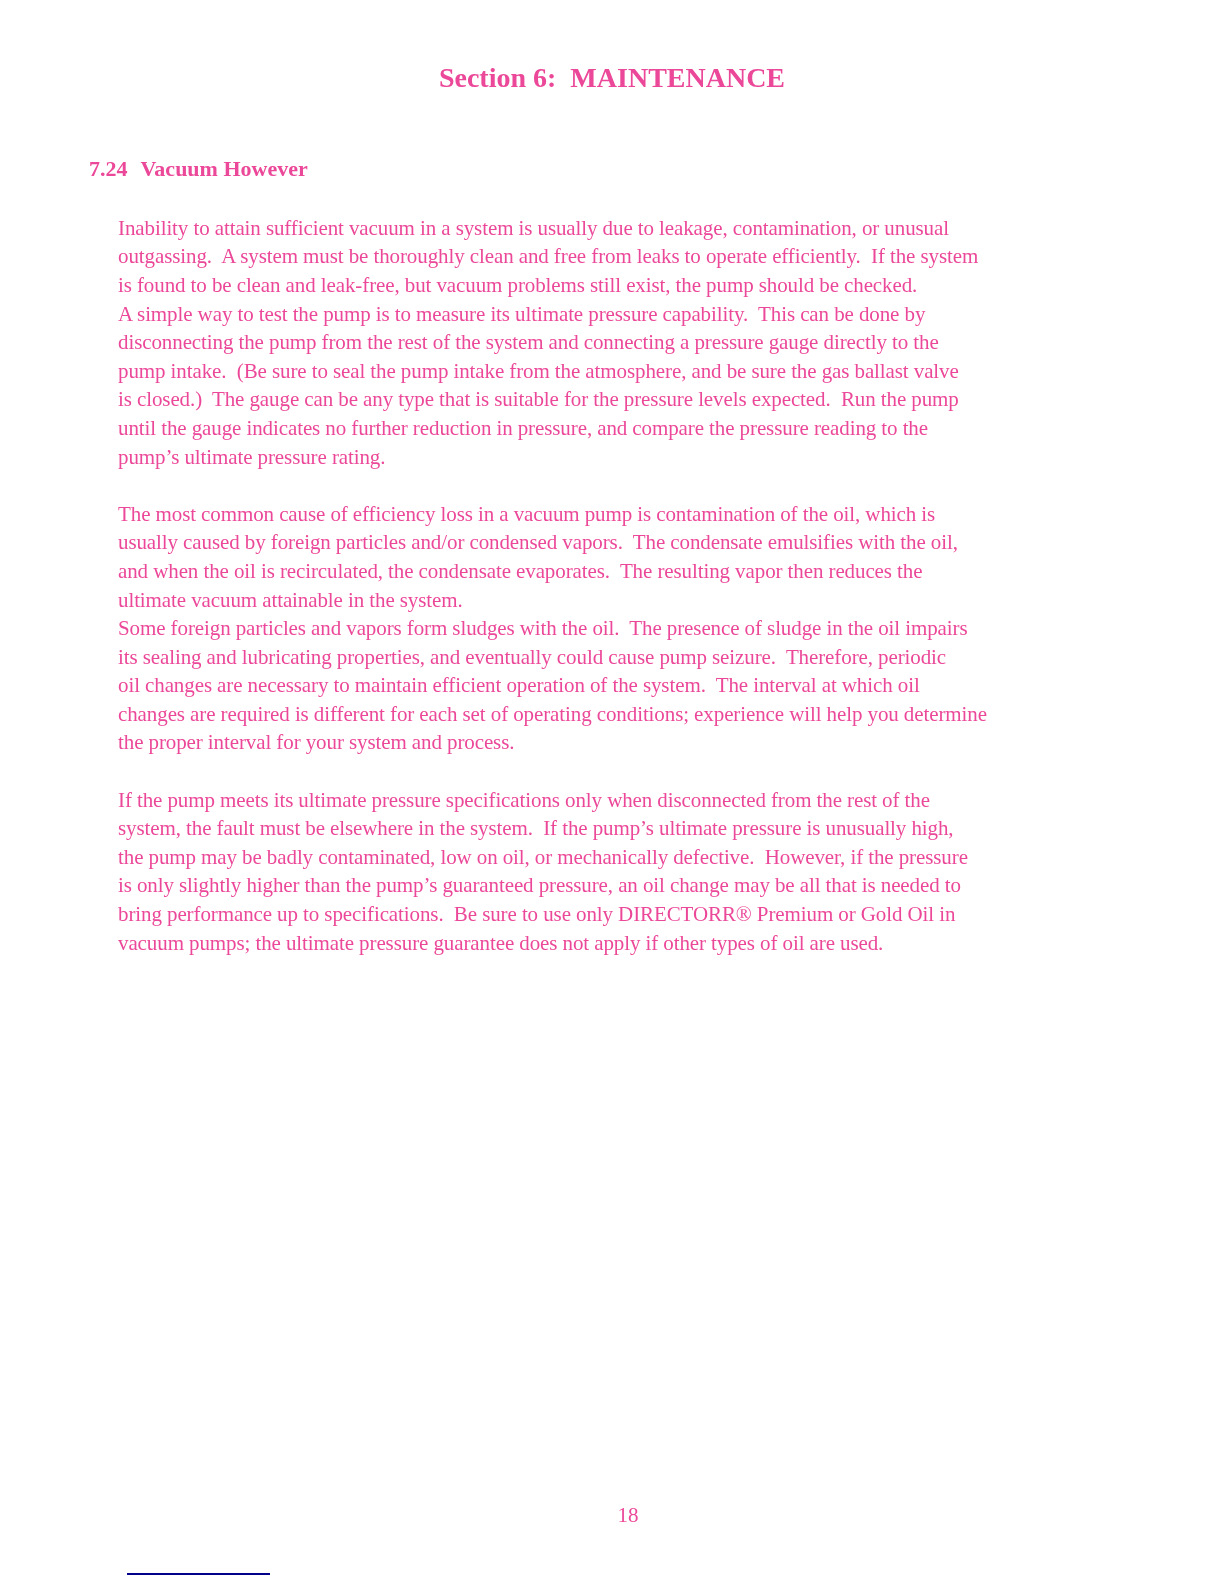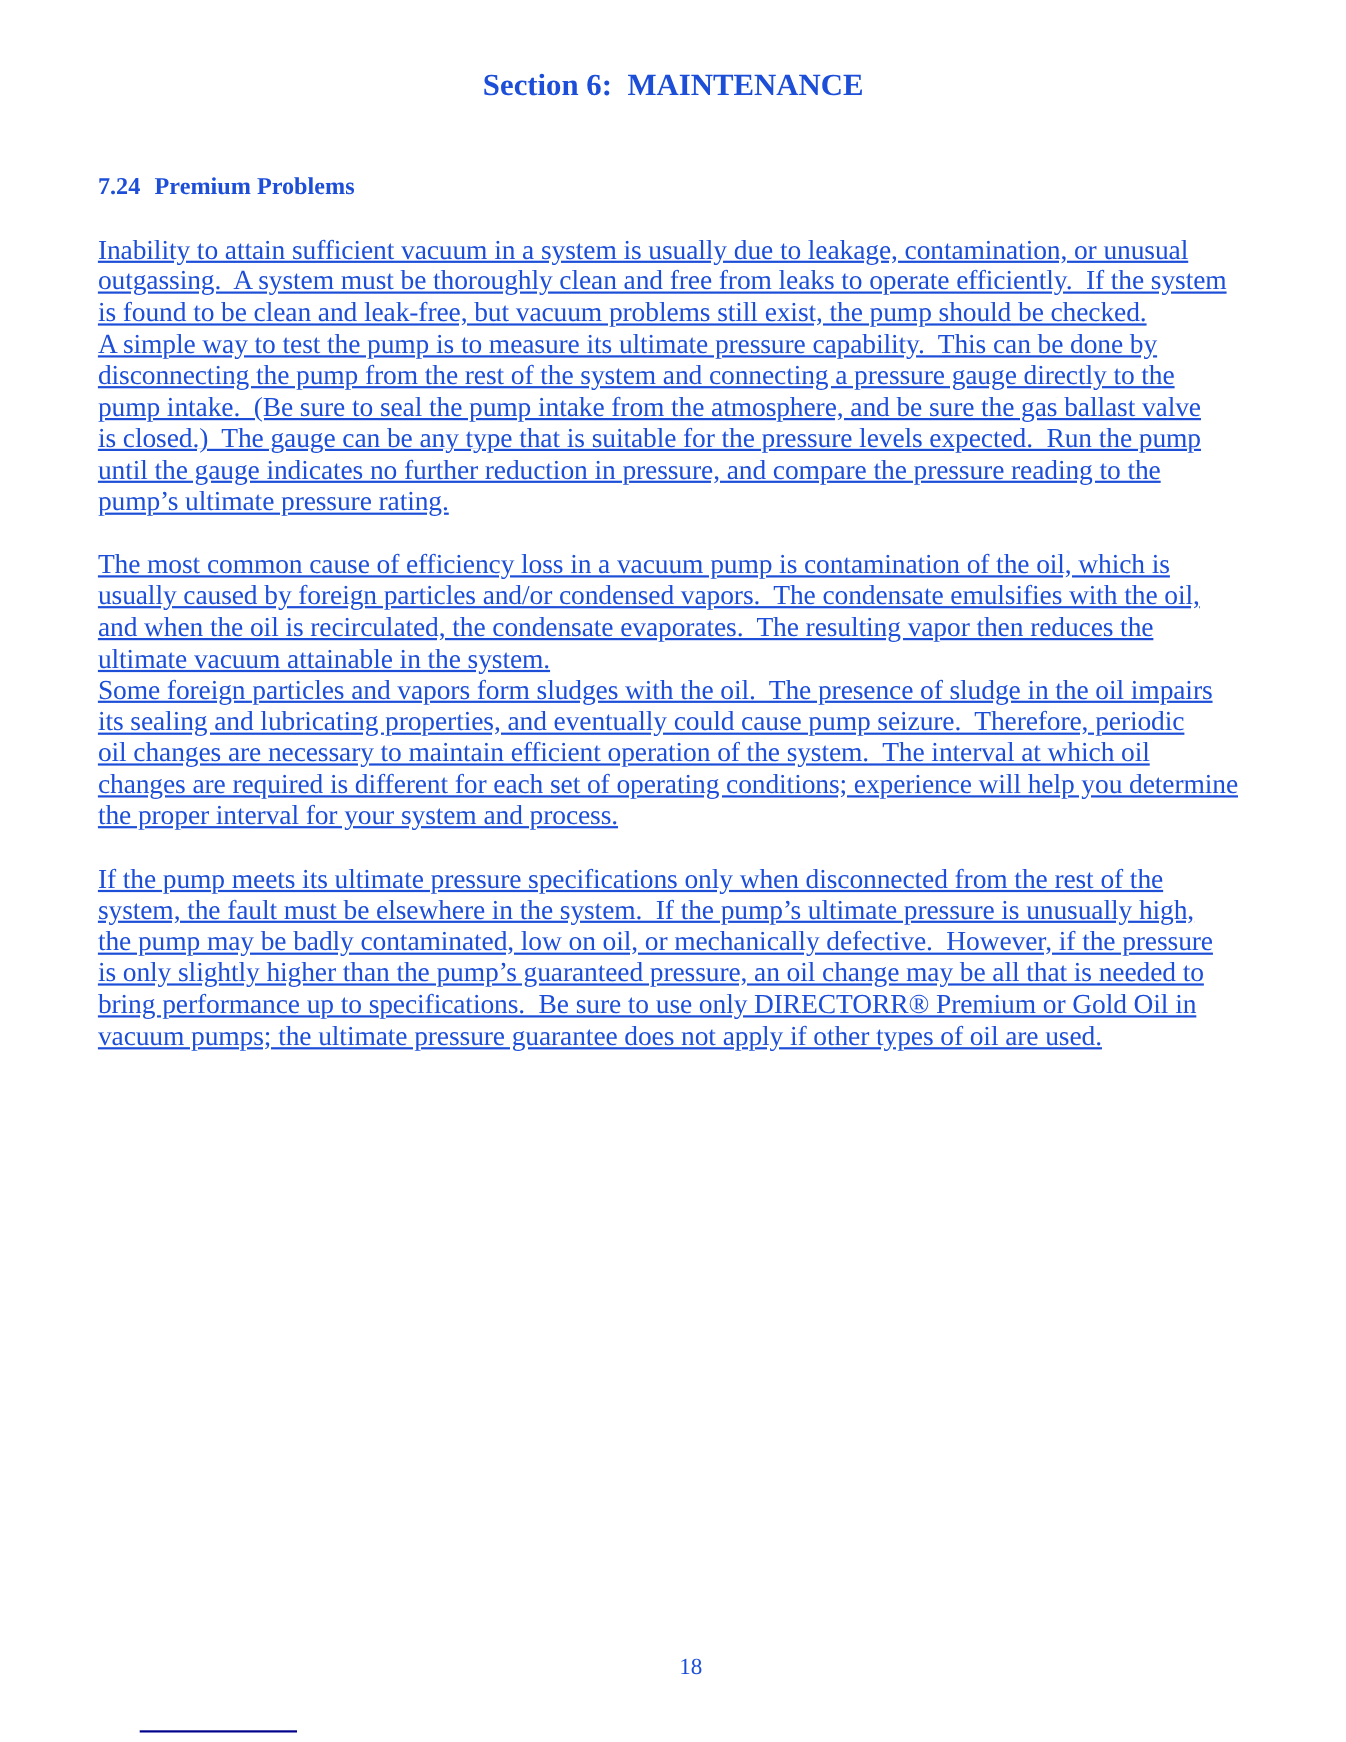--- a/index.html
+++ b/index.html
@@ -29,26 +29,25 @@
     margin-left: 67px;
     font-size: 22px;
     line-height: 28.6px;
     font-weight: bold;
     white-space: pre;
   }
   .heading .sec-num {
     margin-right: 13px;
   }
   .body-block {
-    margin-left: 89px;
-    font-size: 25px;
+    margin-left: 118px;
+    font-size: 21px;
     line-height: 28.6px;
     white-space: pre;
     letter-spacing: -0.1px;
-    text-decoration: underline;
   }
   .body-block + .body-block {
     margin-top: 28.6px;
   }
   .block-a {
     margin-top: 2px;
   }
   .page-number {
     position: absolute;
     top: 1501px;
@@ -62,26 +61,26 @@
     position: absolute;
     top: 1573px;
     left: 127px;
     width: 143px;
     height: 2px;
   }
 </style>
 </head>
 <body>
 
-<div class="page" style="color: #1d4ed8;">
+<div class="page" style="color: #ec4899;">
 
   <div class="title">Section 6:  MAINTENANCE</div>
 
   <div class="heading">
-    <span class="sec-num">7.24</span><span>Premium Problems</span>
+    <span class="sec-num">7.24</span><span>Vacuum However</span>
   </div>
 
   <div class="body-block block-a">Inability to attain sufficient vacuum in a system is usually due to leakage, contamination, or unusual
 outgassing.  A system must be thoroughly clean and free from leaks to operate efficiently.  If the system
 is found to be clean and leak-free, but vacuum problems still exist, the pump should be checked.
 A simple way to test the pump is to measure its ultimate pressure capability.  This can be done by
 disconnecting the pump from the rest of the system and connecting a pressure gauge directly to the
 pump intake.  (Be sure to seal the pump intake from the atmosphere, and be sure the gas ballast valve
 is closed.)  The gauge can be any type that is suitable for the pressure levels expected.  Run the pump
 until the gauge indicates no further reduction in pressure, and compare the pressure reading to the

